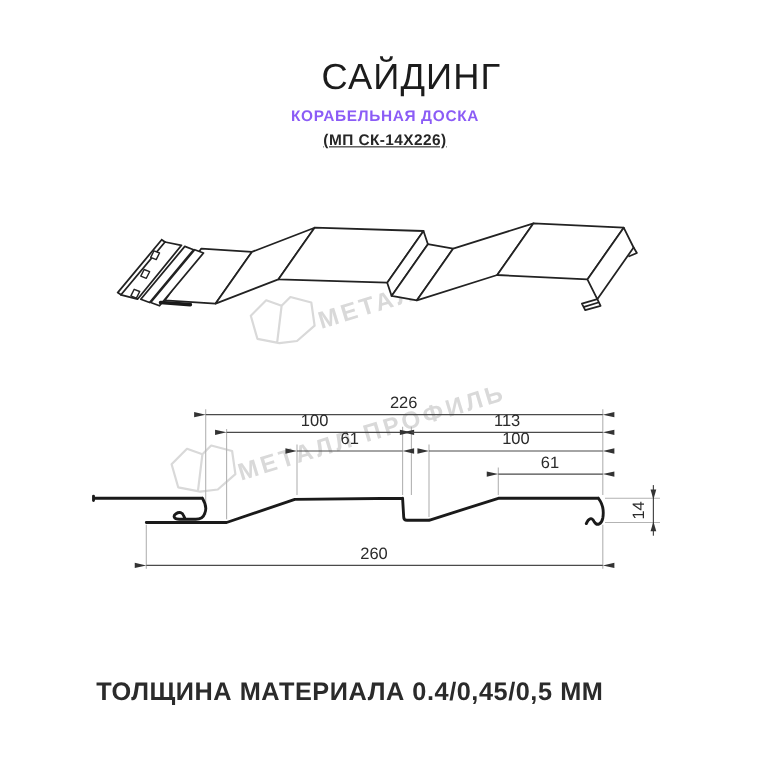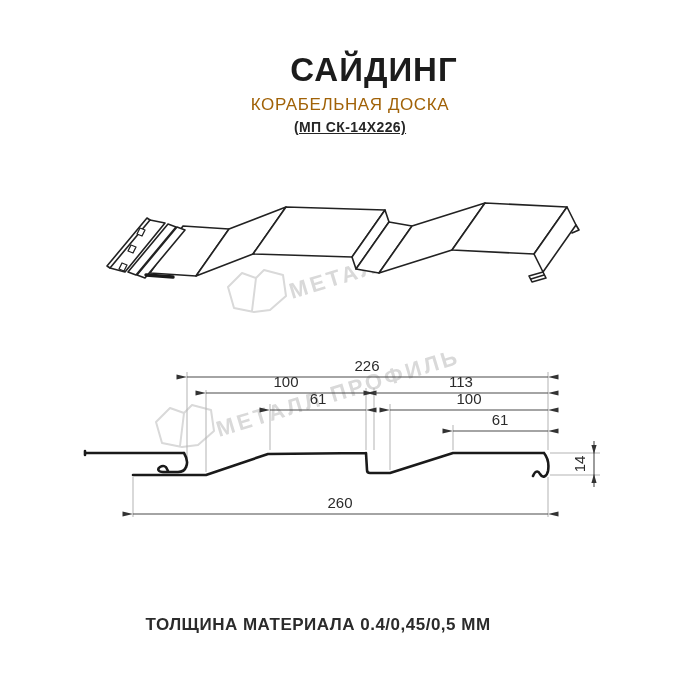--- a/index.html
+++ b/index.html
@@ -2,26 +2,26 @@
 <html><head>
 <meta charset="utf-8">
 <style>
   html,body{margin:0;padding:0;}
   body{
     width:700px;height:700px;background:#ffffff;position:relative;overflow:hidden;
     font-family:"Liberation Sans", sans-serif;
   }
   .canvas{position:absolute;inset:0;background:#fff;}
   .title-block{position:absolute;left:0;top:52px;width:700px;text-align:center;color:#1c1c1c;}
-  .main-title{font-size:33px;font-weight:700;letter-spacing:1px;line-height:36px;color:#1c1c1c;padding-left:48px;}
-  .sub-title{font-size:17px;font-weight:400;letter-spacing:.6px;line-height:22px;margin-top:6px;color:#a16207;}
+  .main-title{font-size:33px;font-weight:400;letter-spacing:1px;line-height:36px;color:#1c1c1c;padding-left:48px;}
+  .sub-title{font-size:14px;font-weight:700;letter-spacing:.6px;line-height:22px;margin-top:6px;color:#8b5cf6;}
   .model-code{font-size:14px;font-weight:700;letter-spacing:.4px;line-height:18px;margin-top:2px;color:#262626;text-decoration:underline;}
   .footer-note{
     position:absolute;left:0;top:615px;width:636px;text-align:center;
-    font-size:17px;font-weight:700;letter-spacing:.5px;color:#2b2b2b;
+    font-size:23px;font-weight:700;letter-spacing:.5px;color:#2b2b2b;
   }
   svg.drawing{position:absolute;left:0;top:0;width:700px;height:700px;}
   .iso-face{fill:#ffffff;stroke:#222222;stroke-width:1.6;stroke-linejoin:round;}
   .iso-line{fill:none;stroke:#222222;stroke-width:1.6;stroke-linecap:round;stroke-linejoin:round;}
   .iso-thick{fill:none;stroke:#1a1a1a;stroke-width:3.4;stroke-linecap:round;}
   .hole{fill:#ffffff;stroke:#222222;stroke-width:1.3;stroke-linejoin:round;}
   .profile{fill:none;stroke:#1a1a1a;stroke-width:2.6;stroke-linecap:round;stroke-linejoin:round;}
   .ext{stroke:#b3b3b3;stroke-width:1;fill:none;}
   .dim{stroke:#4a4a4a;stroke-width:1.1;fill:none;}
   .dim-arrow{fill:#333333;stroke:none;}

